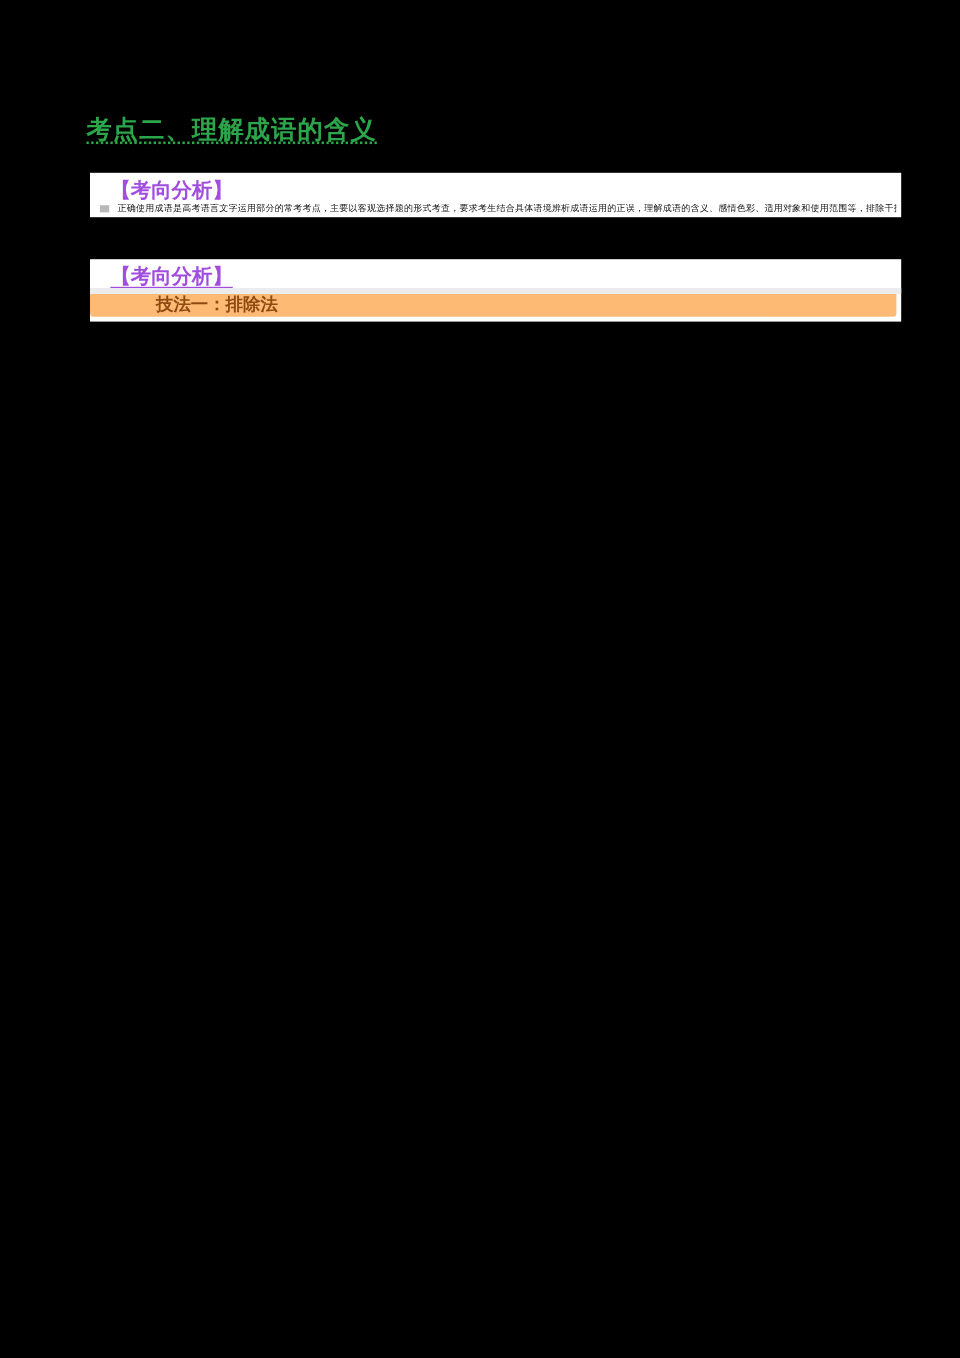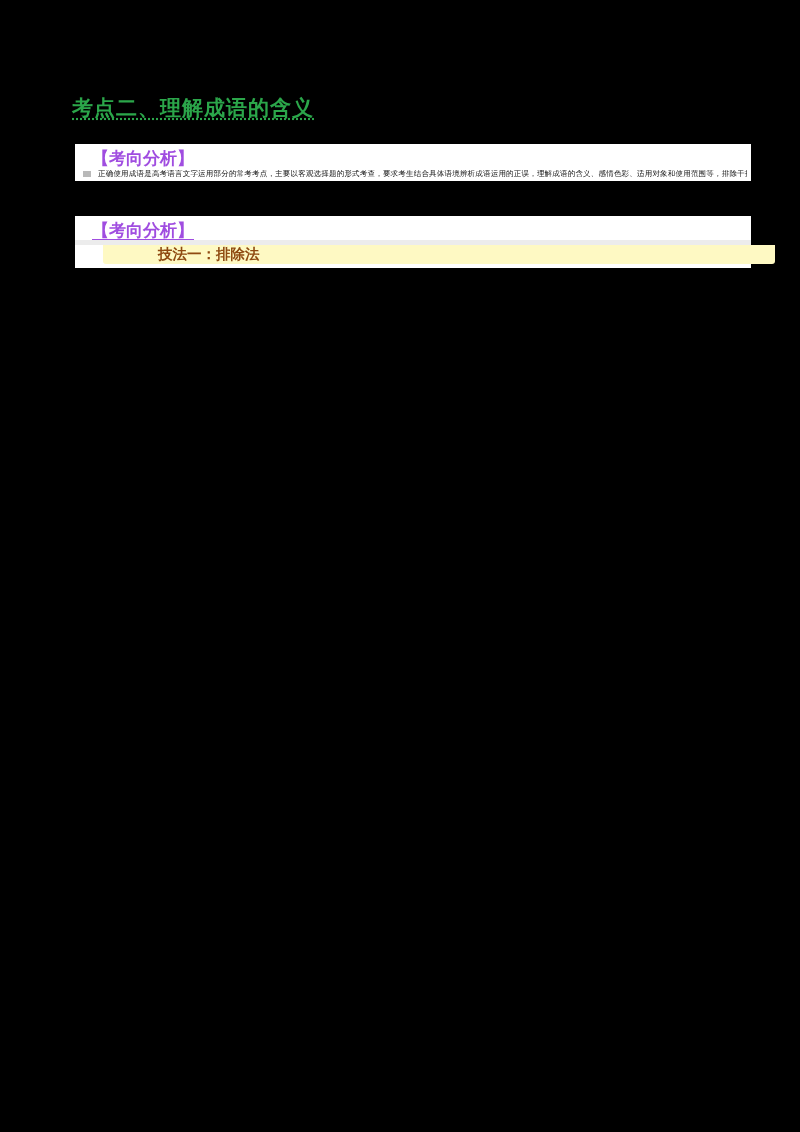--- a/index.html
+++ b/index.html
@@ -112,16 +112,16 @@
 <div class="band band-1">
   <div class="section-heading" style="color:#A04DE0;">【考向分析】</div>
   <div class="body-line">
     <span class="lead-mark"></span><span>正确使用成语是高考语言文字运用部分的常考考点，主要以客观选择题的形式考查，要求考生结合具体语境辨析成语运用的正误，理解成语的含义、感情色彩、适用对象和使用范围等，排除干扰项后选出正确答案。</span>
   </div>
 </div>
 
 <div class="band band-2">
   <div class="section-heading underlined" style="color:#A04DE0; text-decoration-color:#A04DE0;">【考向分析】</div>
   <div class="gray-strip"></div>
-  <div class="technique-strip" style="background:#fef9c3;margin-left:28px;">
+  <div class="technique-strip" style="background:#fdba74;">
     <div class="technique-label" style="color:#8F4A11;">技法一：排除法</div>
   </div>
 </div>
 
 </body></html>

